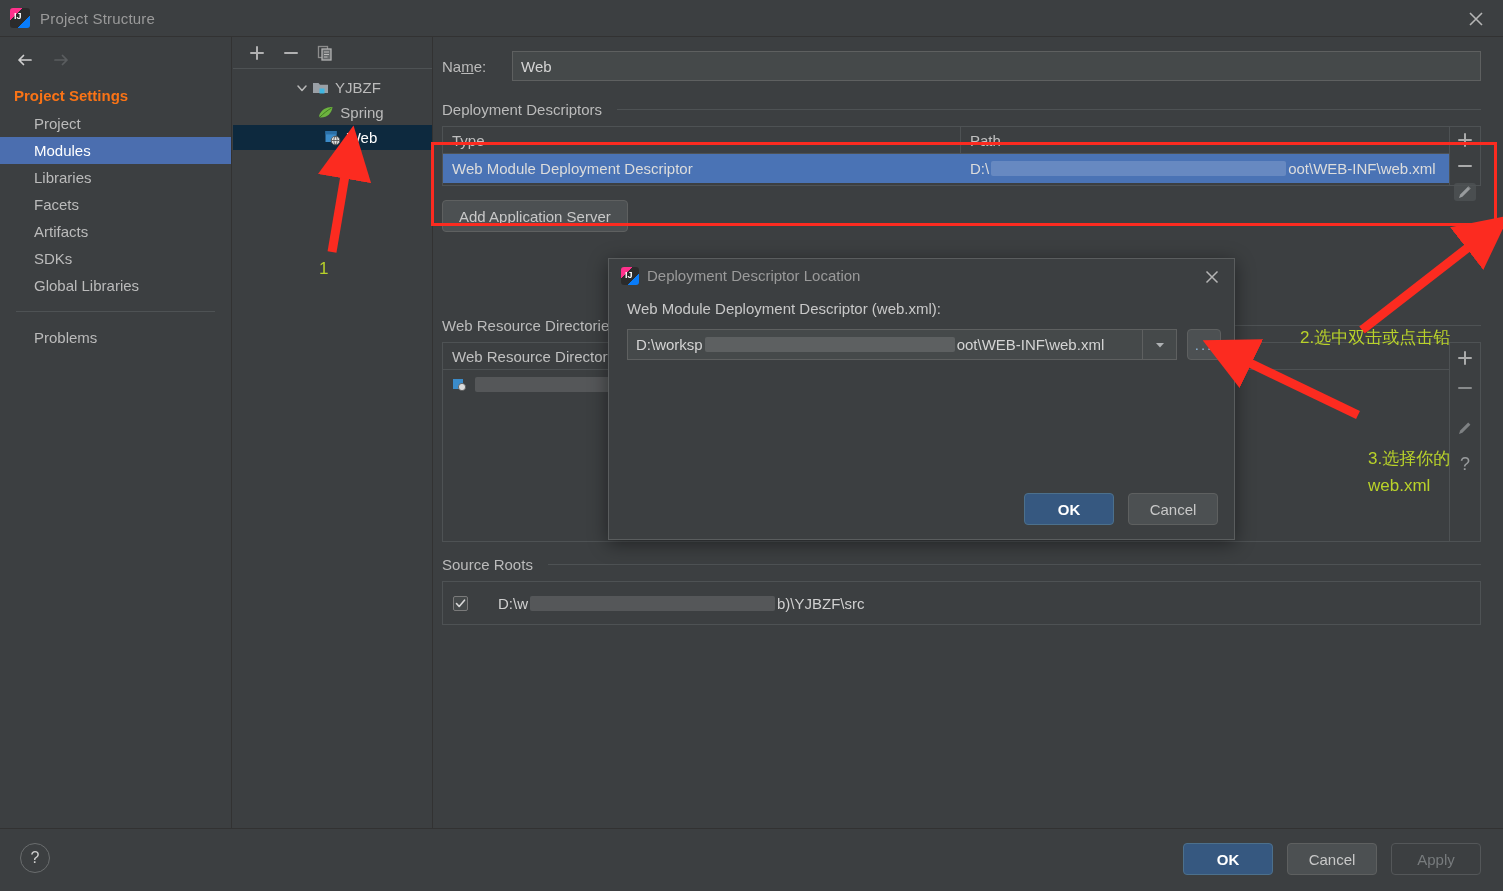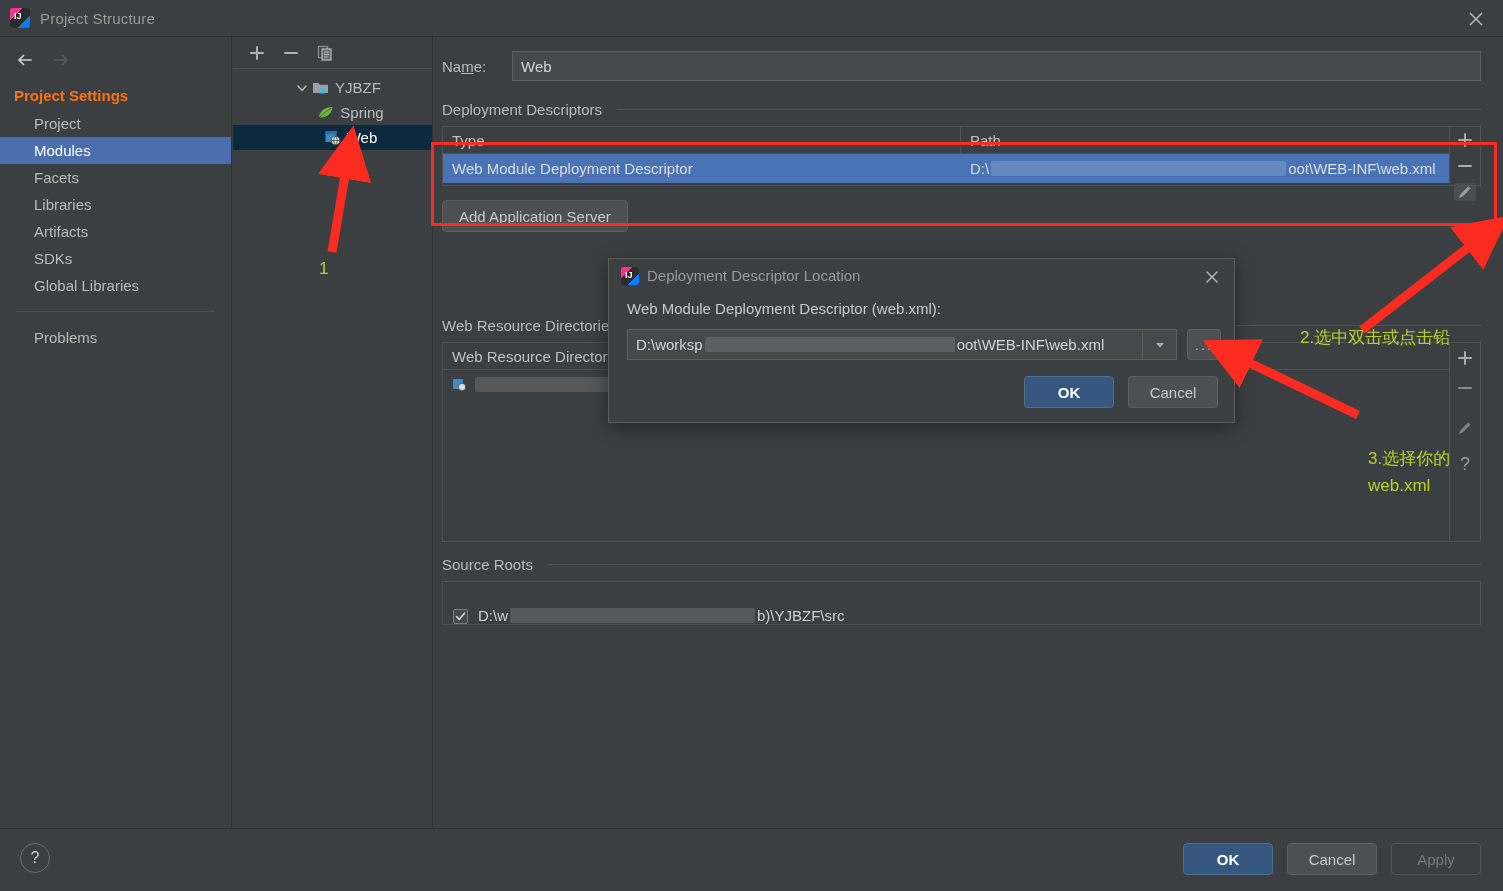--- a/index.html
+++ b/index.html
@@ -161,21 +161,21 @@
     color: #c8c8c8; font-size: 15px; height: 32px; padding: 0 16px;
     cursor: pointer; font-family: "Liberation Sans", sans-serif;
   }
   .btn u { text-decoration: underline; }
   .btn.primary { background: #365880; border-color: #4c708c; color: #ffffff; font-weight: bold; }
   .btn.disabled { color: #777b7d; border-color: #545759; background: #3c3f41; }
 
   
   .srcbox {
     border: 1px solid #4e5254; margin-top: 8px; height: 44px;
-    display: flex; align-items: flex-end; padding-left: 10px;
+    display: flex; align-items: center; padding-left: 10px; gap: 20px;
   }
   .chk {
     width: 15px; height: 15px; border: 1px solid #7a7a7a; background: #45494a;
     border-radius: 2px; margin-right: 10px; flex: none;
     display: flex; align-items: center; justify-content: center;
   }
   .src-text { font-size: 15px; color: #d0d0d0; display: flex; align-items: center; }
 
   
   .footer {
@@ -192,21 +192,21 @@
   .footer-btns {
     position: absolute; right: 22px; top: 14px;
     display: flex; gap: 14px;
   }
   .footer-btns .btn { width: 90px; height: 32px; padding: 0;
     display: flex; align-items: center; justify-content: center; }
 
   
   .modal {
     position: absolute; left: 608px; top: 258px;
-    width: 627px; height: 165px;
+    width: 627px; height: 282px;
     background: #3c3f41; border: 1px solid #5a5d5e;
     box-shadow: 0 4px 18px rgba(0,0,0,.45);
   }
   .modal-title {
     display: flex; align-items: center; height: 33px; padding-left: 10px;
   }
   .modal-title-text { font-size: 15px; color: #9a9a9a; }
   .modal-close { position: absolute; right: 12px; top: 8px;
     width: 20px; height: 20px; cursor: pointer; color: #b5b5b5; }
   .modal-label { font-size: 15px; color: #c8c8c8; margin: 8px 6px 0 18px; }
@@ -263,22 +263,22 @@
       <div class="nav-arrow disabled">
         <svg width="22" height="22" viewBox="0 0 22 22" aria-hidden="true">
           <path d="M5 11 H17 M12.5 6.5 L17 11 L12.5 15.5" stroke="#7f8284" stroke-width="1.7" fill="none" stroke-linecap="round" stroke-linejoin="round"></path>
         </svg>
       </div>
     </div>
 
     <div class="sb-group">Project Settings</div>
     <div class="sb-item">Project</div>
     <div class="sb-item selected">Modules</div>
+    <div class="sb-item">Libraries</div>
     <div class="sb-item">Facets</div>
-    <div class="sb-item">Libraries</div>
     <div class="sb-item">Artifacts</div>
 
     <div class="sb-item">SDKs</div>
     <div class="sb-item">Global Libraries</div>
 
     <div class="sb-sep"></div>
     <div class="sb-item">Problems</div>
   </div>
 
   <div class="treepanel">

